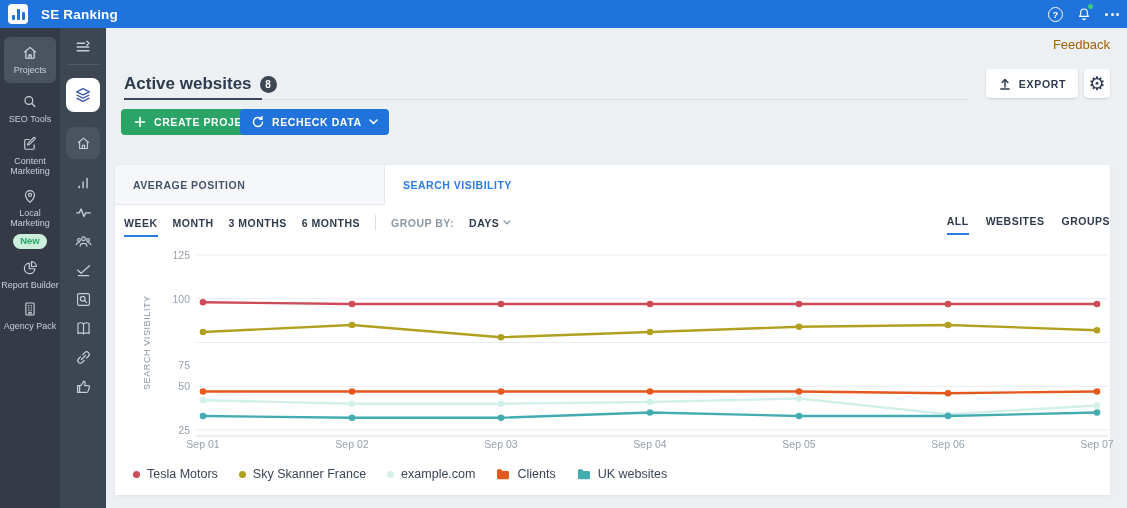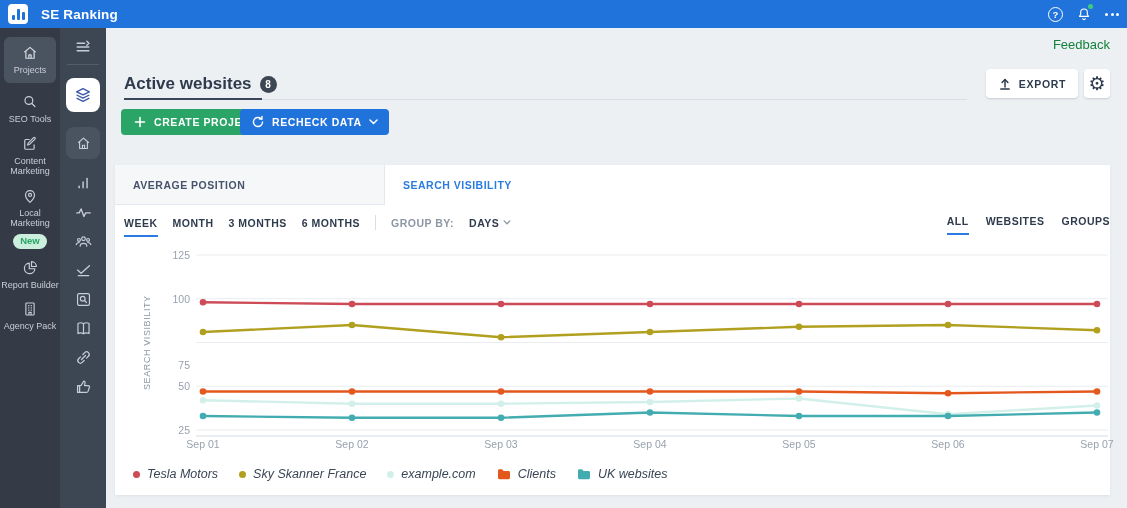--- a/index.html
+++ b/index.html
@@ -31,21 +31,21 @@
   .s2 { position:absolute; left:60px; top:28px; width:46px; height:480px; background:#3D4754; display:flex; flex-direction:column; align-items:center; padding-top:9px; }
   .s2 svg { stroke:#C6CDD6; }
   .s2-collapse { cursor:pointer; margin-bottom:7px; display:flex; }
   .s2-div { width:32px; height:1px; background:#525C6A; margin-bottom:13px; }
   .s2-active { width:34px; height:34px; background:#fff; border-radius:8px; display:flex; align-items:center; justify-content:center; margin-bottom:15px; cursor:pointer; }
   .s2-active svg { stroke:#3A57A8; }
   .s2-home { width:34px; height:32px; background:#4A5461; border-radius:8px; display:flex; align-items:center; justify-content:center; margin-bottom:15px; cursor:pointer; }
   .s2-ic { margin-bottom:10px; cursor:pointer; display:flex; }
 
   
-  .feedback { position:absolute; right:17px; top:37px; color:#15803d; font-size:13px; cursor:pointer; }
+  .feedback { position:absolute; right:17px; top:37px; color:#a16207; font-size:13px; cursor:pointer; }
   .page-title { position:absolute; left:124px; top:74px; font-size:17px; font-weight:bold; color:#2E3B4E; display:flex; align-items:center; gap:8px; }
   .count-badge { width:17px; height:17px; border-radius:50%; background:#3D4754; color:#fff; font-size:10px; font-weight:bold; display:flex; align-items:center; justify-content:center; }
   .t-under-dark { position:absolute; left:124px; top:98px; width:138px; height:2px; background:#3A465A; }
   .t-under-gray { position:absolute; left:262px; top:99px; width:705px; height:1px; background:#D9DEE4; }
   .export-btn { position:absolute; left:986px; top:69px; width:92px; height:29px; background:#fff; border:none; border-radius:4px; box-shadow:0 1px 2px rgba(30,45,70,.18); display:flex; align-items:center; justify-content:center; gap:7px; font-size:10.5px; font-weight:bold; letter-spacing:.7px; color:#2E3B4E; cursor:pointer; font-family:inherit; }
   .settings-btn { position:absolute; left:1084px; top:69px; width:26px; height:29px; background:#fff; border:none; border-radius:4px; box-shadow:0 1px 2px rgba(30,45,70,.18); display:flex; align-items:center; justify-content:center; font-size:19px; color:#2E3B4E; cursor:pointer; line-height:1; }
   .create-btn { position:absolute; left:121px; top:109px; height:26px; padding:0 13px; background:#2AA567; border:none; border-radius:4px; color:#fff; font-size:10.5px; font-weight:bold; letter-spacing:.6px; display:flex; align-items:center; gap:8px; cursor:pointer; font-family:inherit; }
   .recheck-btn { position:absolute; left:240px; top:109px; height:26px; padding:0 11px; background:#2173DC; border:none; border-radius:4px; color:#fff; font-size:10.5px; font-weight:bold; letter-spacing:.6px; display:flex; align-items:center; gap:7px; cursor:pointer; font-family:inherit; }
 
   
@@ -63,21 +63,21 @@
   .groupby-value { color:#2E3B4D; cursor:pointer; display:flex; align-items:center; gap:4px; }
   .scope { position:absolute; right:17px; top:215px; display:flex; align-items:center; gap:17px; font-size:10.5px; font-weight:bold; letter-spacing:.5px; color:#2E3B4D; }
 
   
   .ylab { position:absolute; left:142px; top:253px; height:180px; display:flex; align-items:center; justify-content:center; font-size:9px; letter-spacing:.6px; color:#8C97A4; writing-mode:vertical-rl; transform:rotate(180deg); }
   .yticks { position:absolute; left:154px; top:248px; width:36px; height:200px; }
   .yt { position:absolute; right:0; transform:translateY(-50%); font-size:10.5px; color:#98A1AD; }
   .plot { position:absolute; left:196px; top:248px; }
   .xlabels { position:absolute; left:196px; top:438px; width:912px; height:14px; }
   .xl { position:absolute; top:0; transform:translateX(-50%); font-size:10.5px; color:#98A1AD; white-space:nowrap; }
-  .legend { position:absolute; left:133px; top:467px; display:flex; align-items:center; gap:21px; font-size:12.5px; color:#3A4656;font-style:italic; }
+  .legend { position:absolute; left:133px; top:467px; display:flex; align-items:center; gap:21px; font-size:12.5px; color:#3A4656; }
   .lg-item { display:flex; align-items:center; gap:7px; cursor:pointer; }
   .lg-dot { width:7px; height:7px; border-radius:50%; }
 </style>
 </head>
 <body>
 
 <div class="app">
 
   <header class="topbar">
     <div class="logo">

